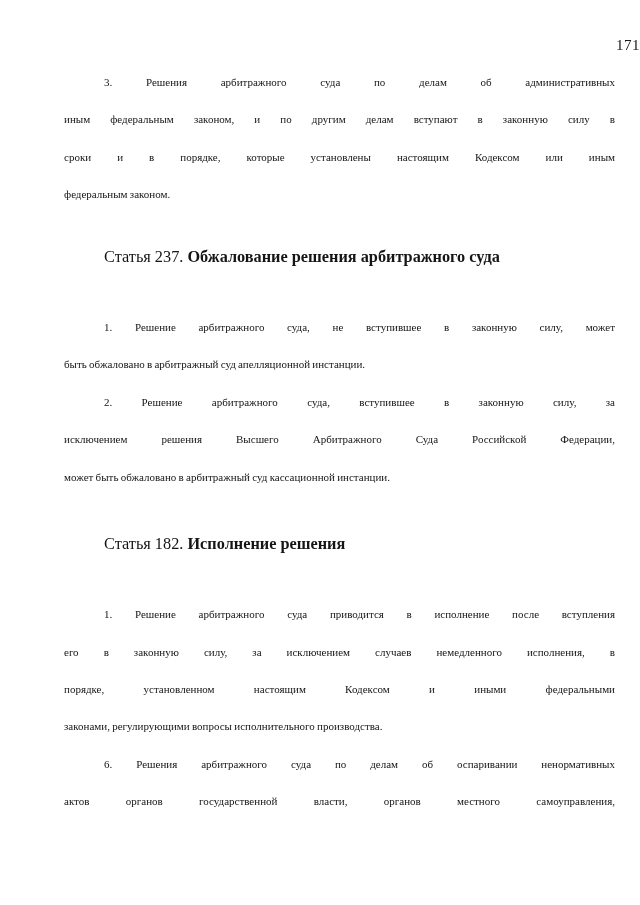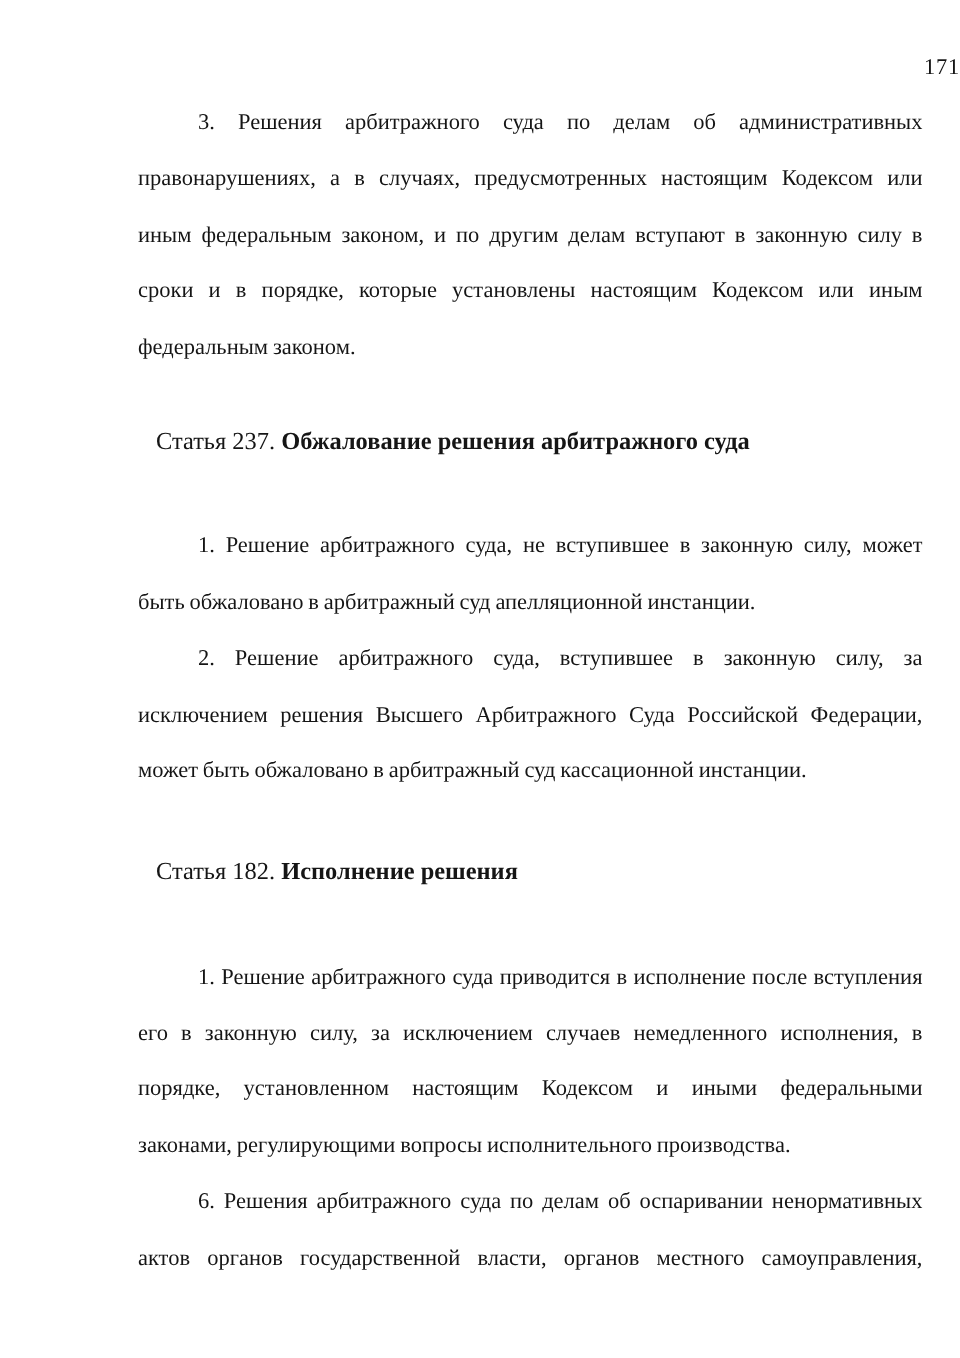--- a/index.html
+++ b/index.html
@@ -20,27 +20,26 @@
     padding-top: 37px;
     text-align: right;
     font-size: 15px;
     line-height: 17px;
     letter-spacing: 0.5px;
   }
   .content {
     margin: 10px 25px 0 64px; 
   }
   .line {
-    font-size: 15px;
+    font-size: 11px;
     line-height: 37.4px;
     height: 37.4px;
     overflow: hidden;
     text-align: justify;
     word-spacing: -0.5px;
-    margin-left: 28px;
   }
   
   .line::after {
     content: "";
     display: inline-block;
     width: 100%;
     height: 0;
   }
   .line.first { text-indent: 40px; }
   .line.lastline { text-align: left; }
@@ -62,21 +61,20 @@
 <body>
 
 <div class="page">
 
   <div class="pagenum">171</div>
 
   <div class="content">
 
     <div class="para">
       <div class="line first">3. Решения арбитражного суда по делам об административных</div>
-      <div class="line">правонарушениях, а в случаях, предусмотренных настоящим Кодексом или</div>
       <div class="line">иным федеральным законом, и по другим делам вступают в законную силу в</div>
       <div class="line">сроки и в порядке, которые установлены настоящим Кодексом или иным</div>
       <div class="line lastline">федеральным законом.</div>
     </div>
 
     <div class="heading h-181">
       <span class="h-prefix">Статья 237. </span><span class="h-title">Обжалование решения арбитражного суда</span>
     </div>
 
     <div class="para">

